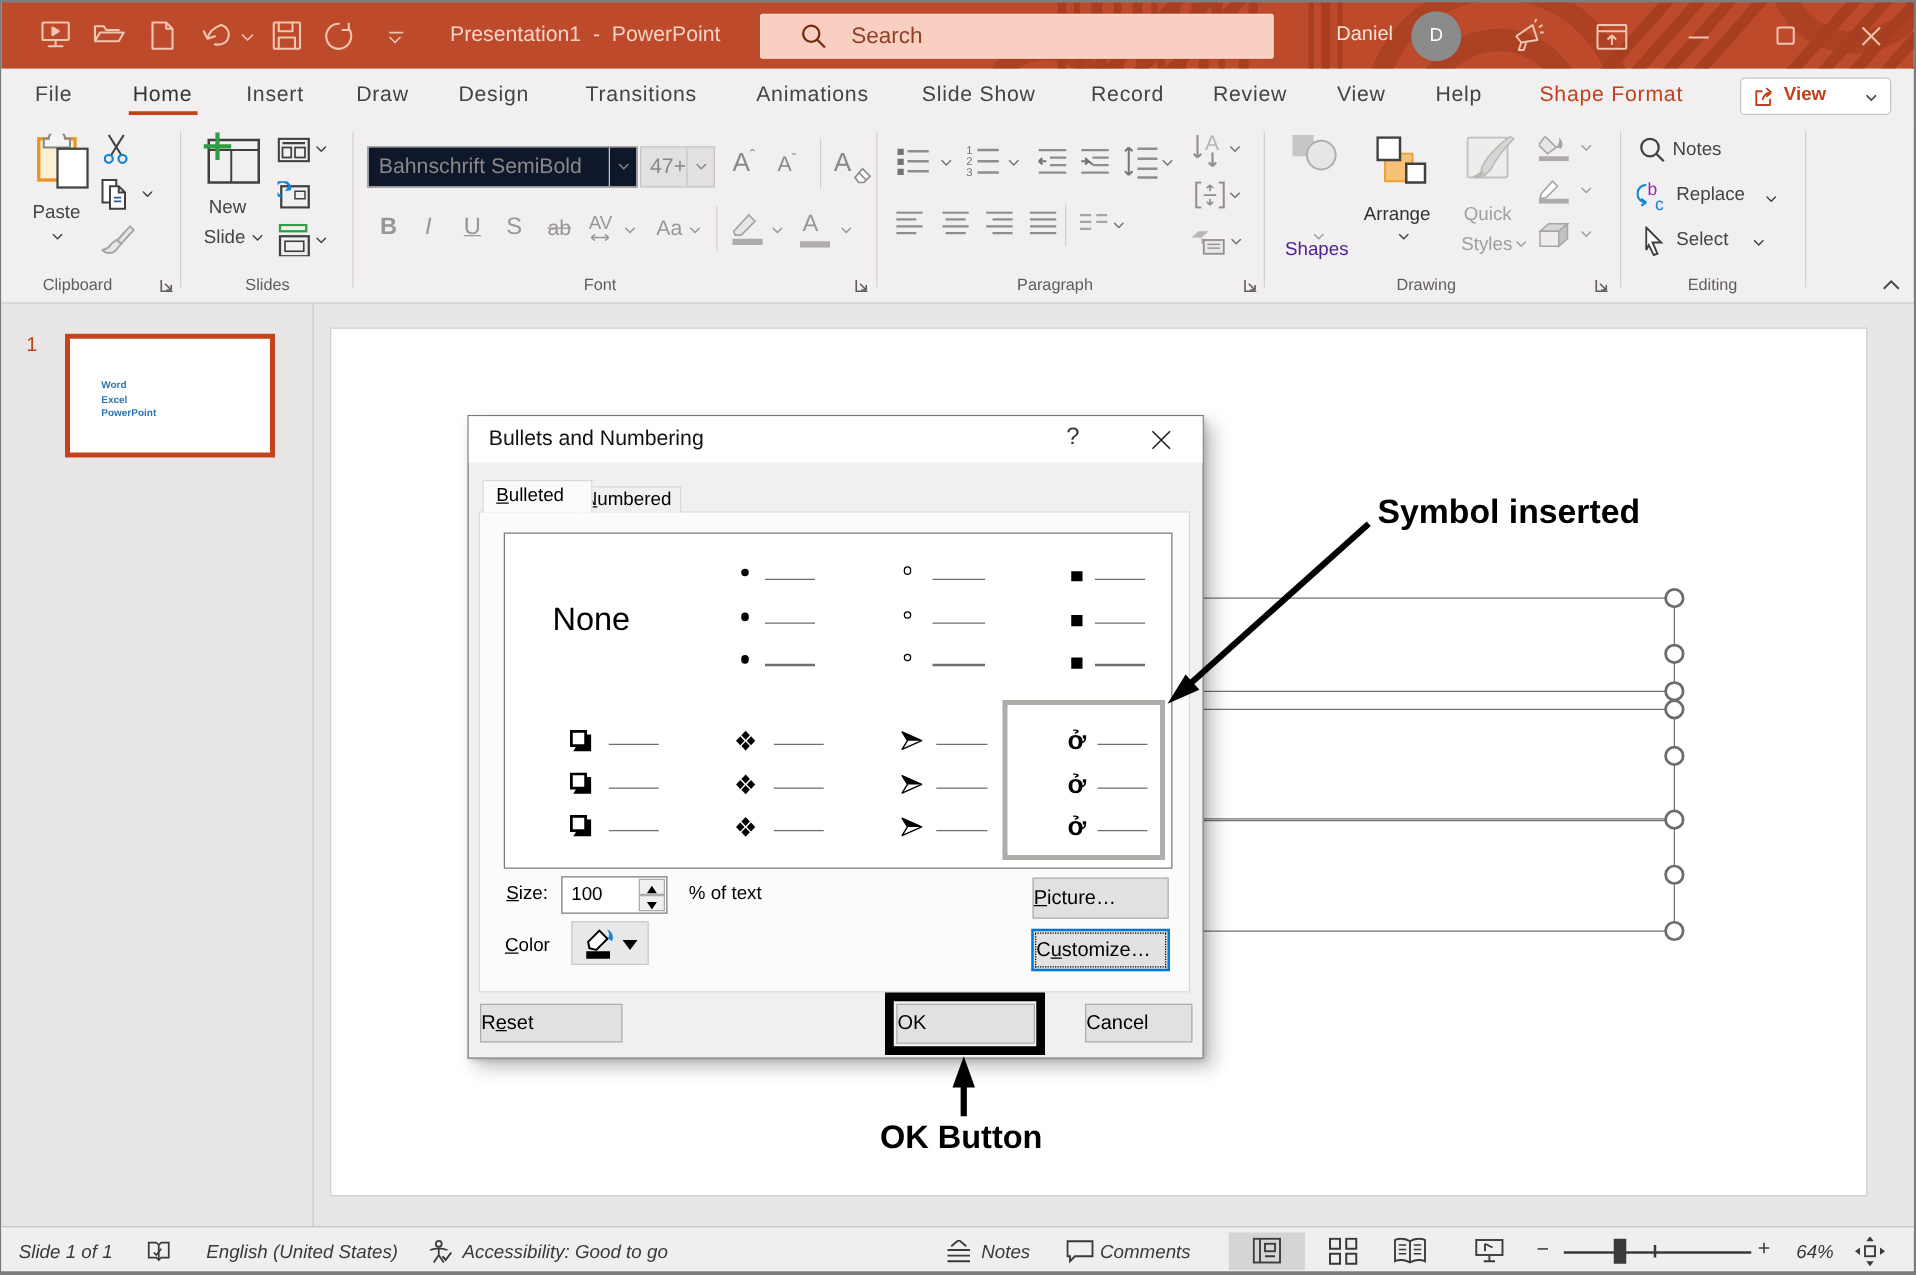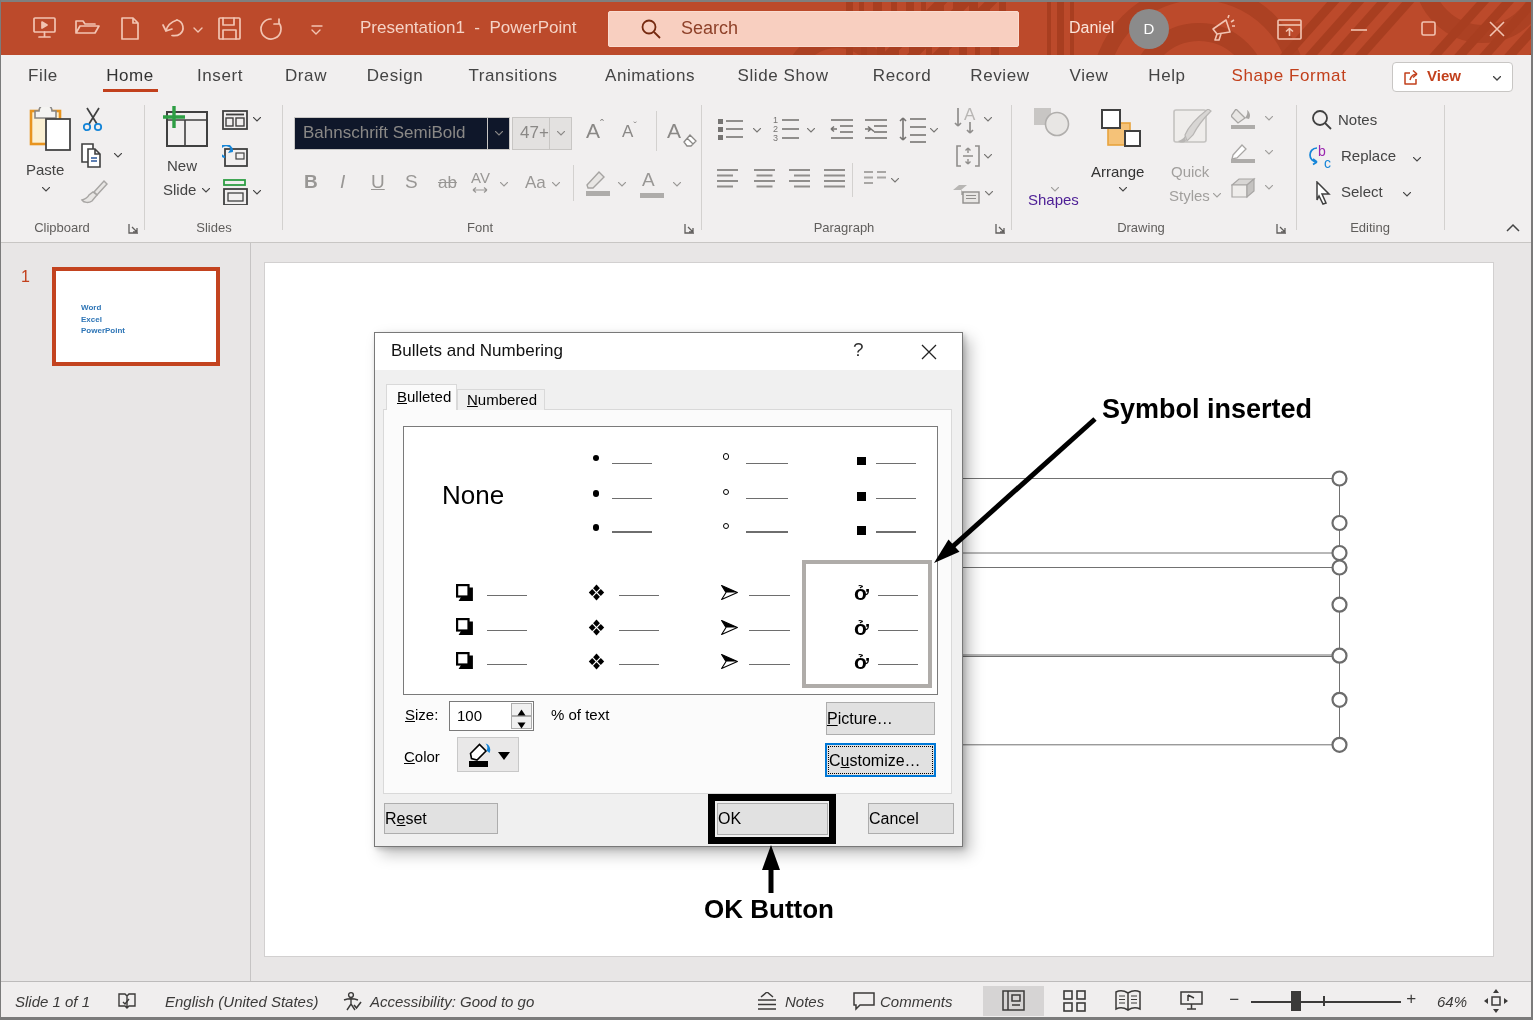--- a/index.html
+++ b/index.html
@@ -536,21 +536,21 @@
   <div class="abs" id="dialog">
     <div style="position:absolute;left:0;top:0;width:587px;height:37px;background:#fff;">
       <div style="position:absolute;left:16px;top:8px;font-size:17px;color:#111;">Bullets and Numbering</div>
       <div style="position:absolute;left:478px;top:6px;font-size:19px;color:#333;">?</div>
       <svg width="16" height="16" style="position:absolute;left:546px;top:11px" viewBox="0 0 16 16">
           <path d="M1,1 L15,15 M15,1 L1,15" stroke="#222" stroke-width="1.3"></path>
         </svg>
     </div>
     <div style="position:absolute;left:8px;top:76px;width:569px;height:385px;background:#FBFBFB;border:1px solid #D9D9D9;"></div>
     <div style="position:absolute;left:82px;top:56px;width:88px;height:21px;background:#F0F0F0;border:1px solid #D9D9D9;border-bottom:none;font-size:15px;color:#000;padding:1px 0 0 9px;"><span style="text-decoration:underline">N</span>umbered</div>
-    <div style="position:absolute;left:11px;top:51px;width:71px;height:26px;background:#FBFBFB;border:1px solid #D9D9D9;border-bottom:none;font-size:15px;color:#000;padding:3px 0 0 10px;"><span style="text-decoration:underline">B</span>ulleted</div>
+    <div style="position:absolute;left:11px;top:51px;width:88px;height:26px;background:#FBFBFB;border:1px solid #D9D9D9;border-bottom:none;font-size:15px;color:#000;padding:3px 0 0 10px;"><span style="text-decoration:underline">B</span>ulleted</div>
     <div style="position:absolute;left:28px;top:93px;width:535px;height:269px;background:#fff;border:1px solid #7A7A7A;"></div>
     <div style="position:absolute;left:67px;top:147px;font-size:26px;color:#000;">None</div>
 
     <div style="position:absolute;left:217.6px;top:121.5px;width:6.6px;height:6.6px;border-radius:50%;background:#000;"></div>
     <div style="position:absolute;left:217.6px;top:157.1px;width:6.6px;height:6.6px;border-radius:50%;background:#000;"></div>
     <div style="position:absolute;left:217.6px;top:191.1px;width:6.6px;height:6.6px;border-radius:50%;background:#000;"></div>
     <div style="position:absolute;left:347.5px;top:120.2px;width:6.4px;height:6.4px;border-radius:50%;border:1.7px solid #000;"></div>
     <div style="position:absolute;left:347.5px;top:155.8px;width:6.4px;height:6.4px;border-radius:50%;border:1.7px solid #000;"></div>
     <div style="position:absolute;left:347.5px;top:189.8px;width:6.4px;height:6.4px;border-radius:50%;border:1.7px solid #000;"></div>
     <div style="position:absolute;left:482px;top:123.7px;width:8.6px;height:8.6px;background:#000;"></div>

